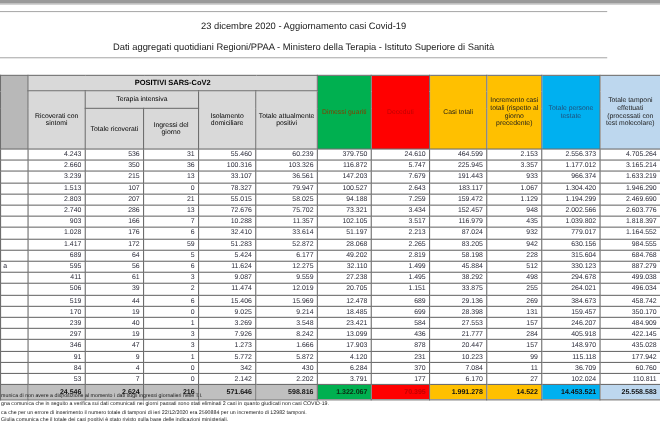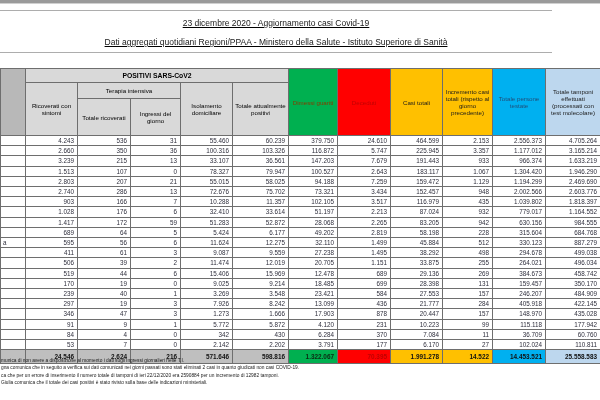--- a/index.html
+++ b/index.html
@@ -1,21 +1,21 @@
 <!DOCTYPE html>
 <html><head>
 <meta charset="utf-8">
 <style>
   * { box-sizing: border-box; margin: 0; padding: 0; }
   html,body { width:600px; height:400px; background:#fff; overflow:hidden;
     font-family:"Liberation Sans", sans-serif; position:relative; }
   .topbar { position:absolute; top:0; left:0; width:600px; height:4px;
     background:#9a9a9a; border-bottom:1px solid #d0d0d0; }
   .titlebox { position:absolute; top:10px; left:0; width:552px; height:43px;
-    border-top:1px solid #adadad; border-bottom:1px solid #adadad;text-decoration:underline; }
+    border-top:1px solid #adadad; border-bottom:1px solid #adadad; }
   .title-line { text-align:center; font-size:8.5px; color:#1a1a1a; }
   .t1 { margin-top:7px; }
   .t2 { margin-top:9px; }
   table { position:absolute; top:68px; left:0; width:600px;
     border-collapse:collapse; table-layout:fixed; }
   th, td { border:1px solid #6e6e6e; overflow:hidden; }
   thead th { background:#d9d9d9; font-weight:normal; font-size:6.2px;
     line-height:7px; padding:1px; color:#000; text-align:center; vertical-align:middle; }
   th.region-h { background:#b8b8b8; }
   th.group-h { font-weight:bold; font-size:6.8px; }
@@ -39,21 +39,21 @@
   .footnote { font-size:4.8px; line-height:7.4px; color:#1a1a1a;
     white-space:nowrap; padding-left:1px; }
 </style>
 </head>
 <body>
 
 <div class="topbar"></div>
 
 <div class="titlebox">
   <div class="title-line t1">23 dicembre 2020 - Aggiornamento casi Covid-19</div>
-  <div class="title-line t2">Dati aggregati quotidiani Regioni/PPAA - Ministero della Salute - Istituto Superiore di Sanità</div>
+  <div class="title-line t2">Dati aggregati quotidiani Regioni/PPAA - Ministero della Terapia - Istituto Superiore di Sanità</div>
 </div>
 
 <table>
   <colgroup>
     <col style="width:25px">
       <col style="width:52px">
       <col style="width:53px">
     <col style="width:50px">
       <col style="width:52px">
       <col style="width:56px">

